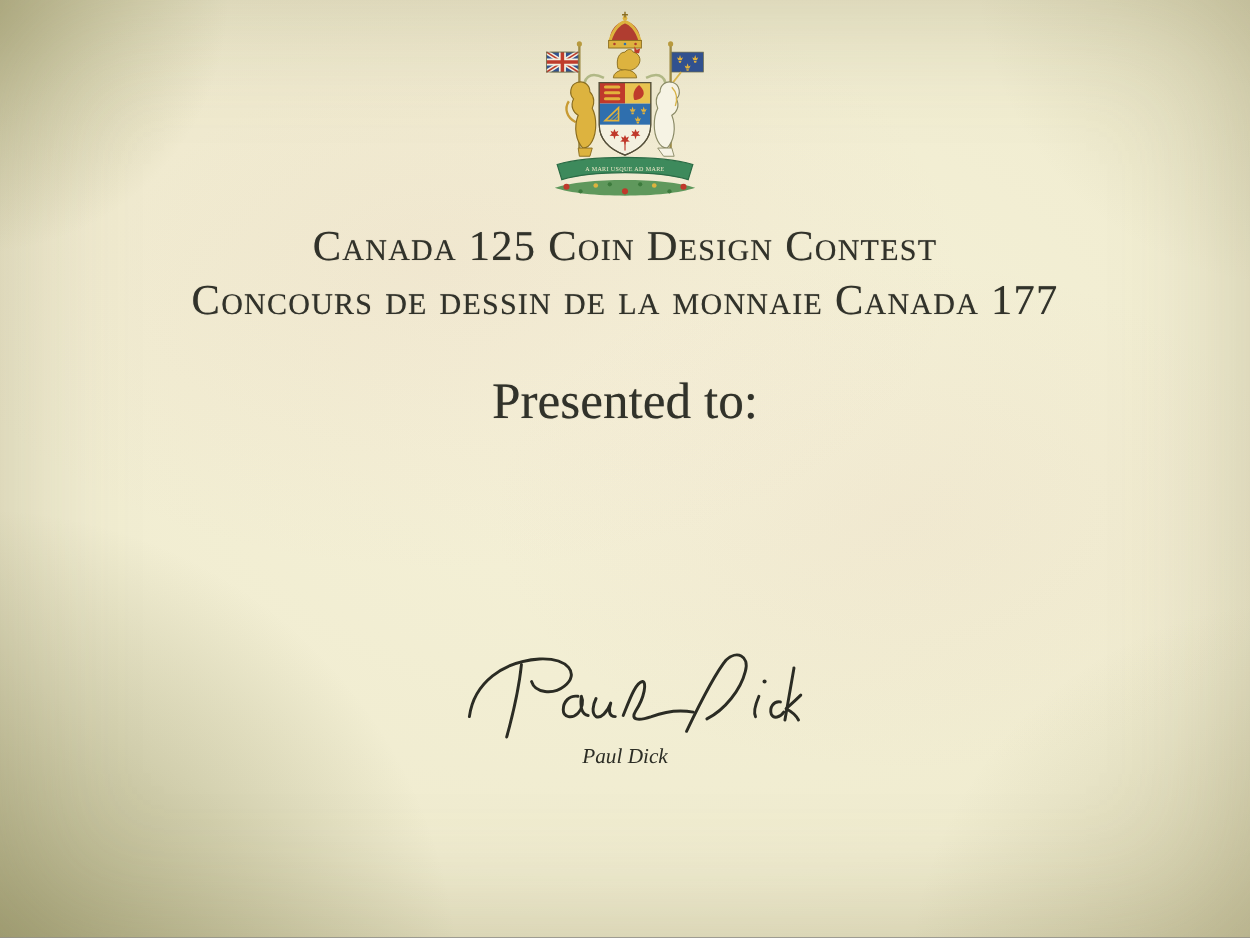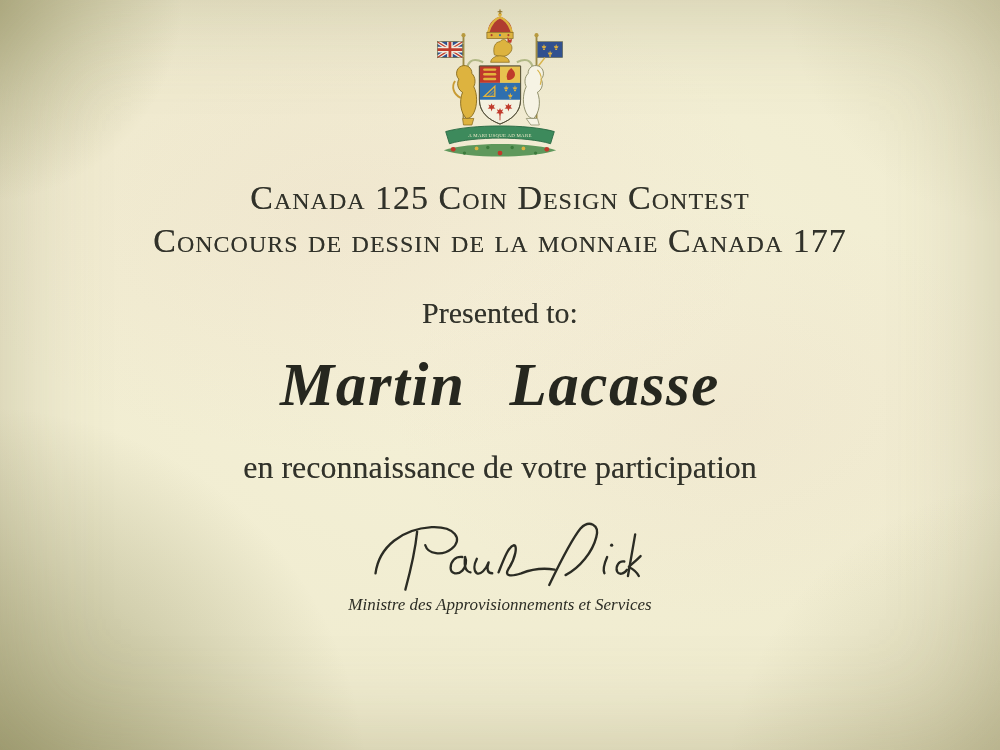--- a/index.html
+++ b/index.html
@@ -14,21 +14,21 @@
       radial-gradient(ellipse 70% 55% at 35% 28%, rgba(214,160,158,0.10), rgba(214,160,158,0) 60%),
       radial-gradient(ellipse 60% 50% at 72% 55%, rgba(210,158,155,0.08), rgba(210,158,155,0) 55%),
       radial-gradient(ellipse 135% 115% at 52% 42%, #f5f1d8 0%, #f0ecd0 45%, #e3deba 75%, #cdc7a0 95%, #bdb78e 100%);
     box-shadow: inset 0 0 110px rgba(115,110,65,0.30);
   }
   .arms{position:absolute;top:8px;left:50%;transform:translateX(-50%);}
   .titles{position:absolute;top:176px;left:0;width:100%;text-align:center;
     font-variant:small-caps;font-size:34px;line-height:43px;letter-spacing:1px;
     text-shadow:0 0 0.6px rgba(49,50,42,0.55);}
   .presented{position:absolute;top:296px;left:0;width:100%;
-    display:flex;justify-content:center;gap:60px;font-size:30px;
+    display:flex;justify-content:center;gap:60px;font-size:41px;
     text-shadow:0 0 0.6px rgba(49,50,42,0.5);}
   .name{position:absolute;top:350px;left:0;width:100%;text-align:center;
     font-style:italic;font-weight:700;font-size:61px;letter-spacing:1.5px;
     word-spacing:0.45em;color:#26271f;}
   .recognition{position:absolute;top:449px;left:0;width:100%;text-align:center;
     font-size:32px;line-height:36px;text-shadow:0 0 0.6px rgba(49,50,42,0.5);}
   .signature{position:absolute;top:519px;left:50%;transform:translateX(-48%);}
   .sigblock{position:absolute;top:595px;left:0;width:100%;text-align:center;
     font-style:italic;font-size:17px;line-height:20px;color:#2c2d25;}
 </style>
@@ -148,39 +148,37 @@
 
   <div class="titles">
     <div>Canada 125 Coin Design Contest</div>
     <div>Concours de dessin de la monnaie Canada 177</div>
   </div>
 
   <div class="presented">
     <span>Presented to:</span>
   </div>
 
-  <div class="name">Martin Lacasse</div>
 
   <div class="recognition">
-    <div>en reconnaissance de votre participation</div>
   </div>
 
   <svg class="signature" width="290" height="76" viewBox="0 0 320 84">
     <g fill="none" stroke="#2b2c24" stroke-width="2.6" stroke-linecap="round" stroke-linejoin="round">
       <path d="M16,60 C20,30 46,11 78,9 C103,8 114,22 100,33 C90,41 74,39 71,29"></path>
       <path d="M62,14 C60,34 55,56 49,78"></path>
       <path d="M112,42 C104,41 99,47 99,54 C99,61 107,62 112,57 C116,53 117,46 115,42 C114,50 115,58 121,59"></path>
       <path d="M128,44 C125,50 124,57 128,60 C132,62 138,56 141,48 C139,54 139,60 145,60"></path>
       <path d="M152,59 C158,44 163,30 169,29 C173,29 171,43 163,55 C158,63 165,64 177,60 C190,55 203,54 214,56"></path>
       <path d="M208,73 C220,48 233,22 243,10 C252,1 264,6 260,20 C256,36 242,54 226,62"></path>
       <path d="M272,42 C269,49 267,56 269,60"></path>
       <path d="M291,47 C285,46 281,52 283,58 C285,62 291,61 294,56"></path>
       <path d="M303,17 C300,34 297,51 295,63"></path>
       <path d="M309,41 C303,47 298,51 296,53 C300,55 305,59 307,63"></path>
     </g>
     <circle cx="277" cy="29" r="1.8" fill="#2b2c24"></circle>
   </svg>
 
   <div class="sigblock">
-    <div>Ministre des Approvisionnements et Services</div>
+    <div>Paul Dick</div>
   </div>
 
 </div>
 
 </body></html>

